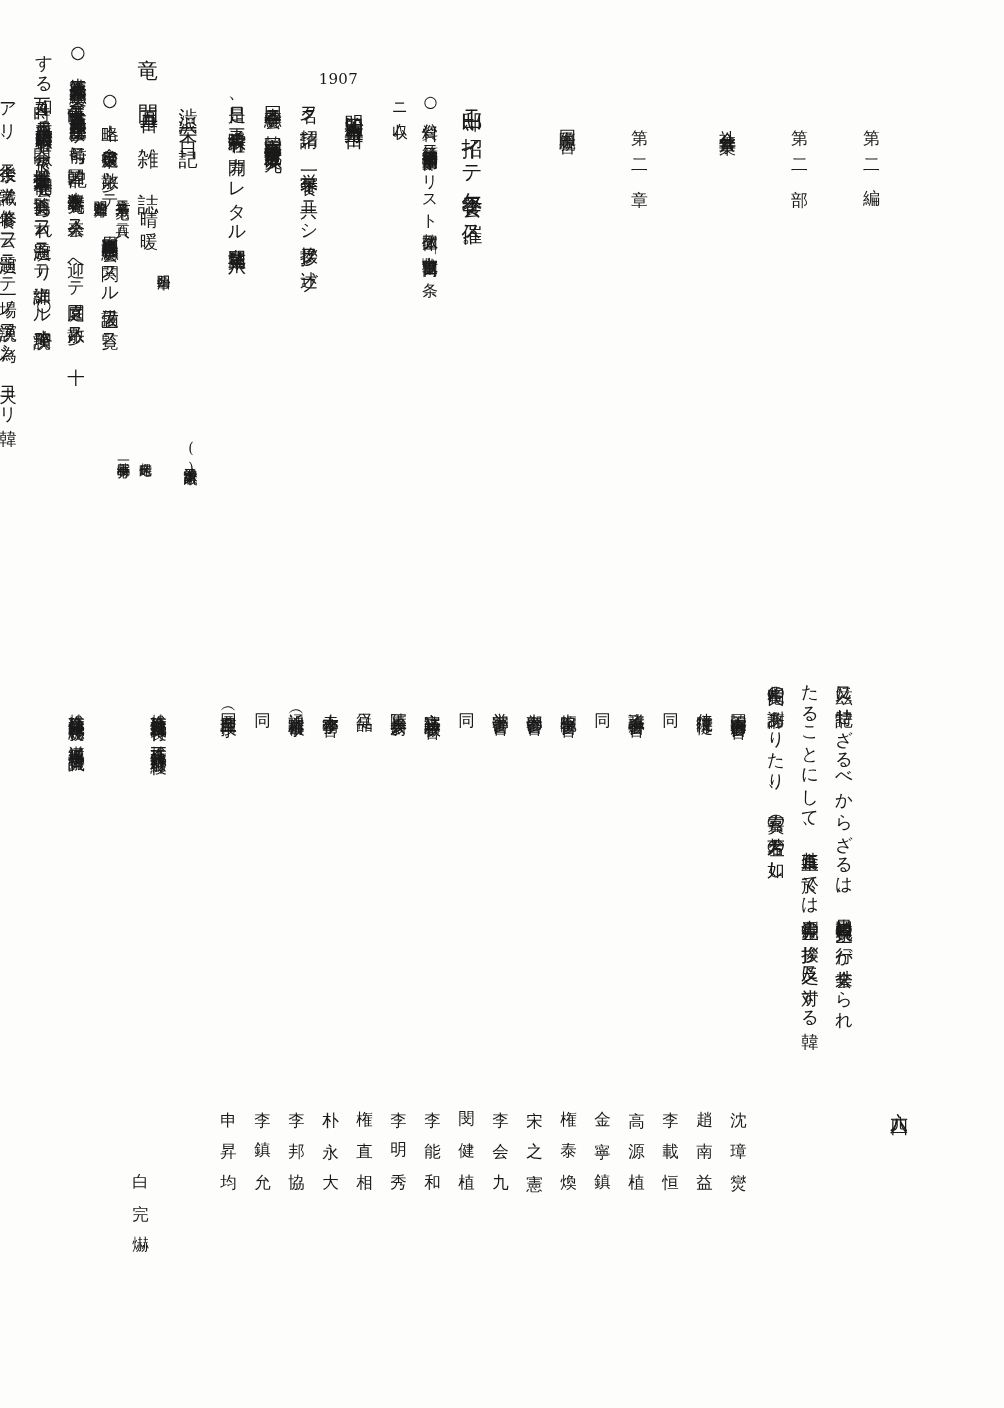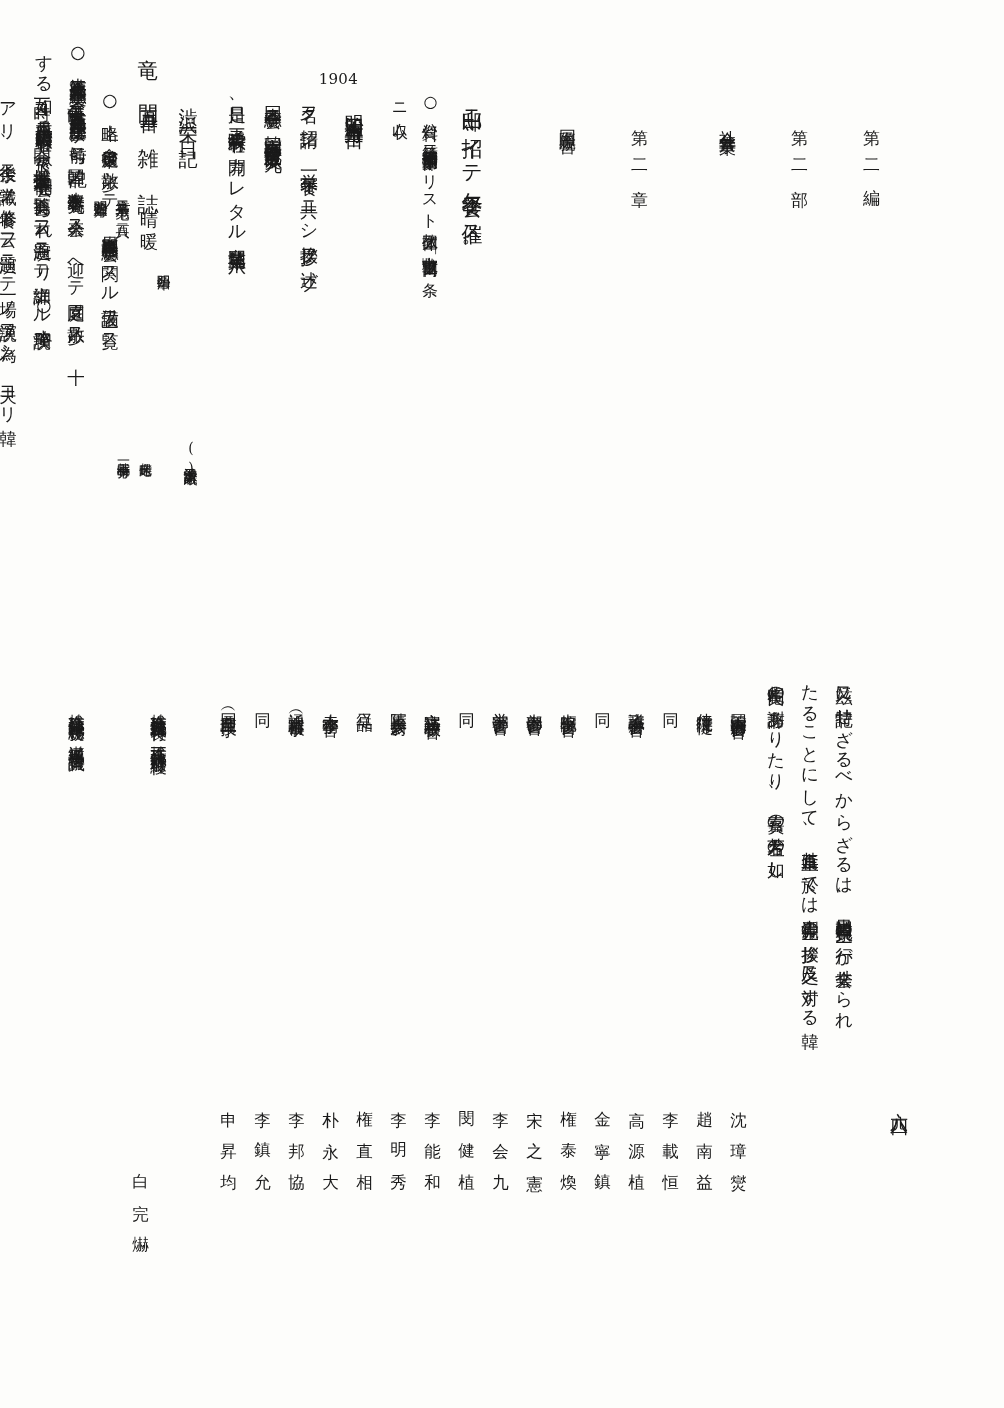--- a/index.html
+++ b/index.html
@@ -71,21 +71,21 @@
   <div class="col" style="top:116px; right:268px; font-size:17px; letter-spacing:0.12em;">社会公共事業</div>
   <div class="col" style="top:116px; right:356px; font-size:17px; letter-spacing:0.3em;">第 二 章</div>
   <div class="col" style="top:116px; right:428px; font-size:17px; letter-spacing:0.12em;">国際親善</div>
 
   <div class="col" style="top:1098px; right:96px; font-size:18px; letter-spacing:0.22em;">六八四</div>
 
   <div class="col" style="top:92px; right:522px; font-size:21px; letter-spacing:0.1em;">山邸ニ招イテ午餐会ヲ催ス。</div>
   <div class="col" style="top:92px; right:566px; font-size:16px; letter-spacing:0.06em;">○資料ハ第二編第二部第三章第四節キリスト教団体ノ中「救世軍」同日ノ条</div>
   <div class="col" style="top:92px; right:596px; font-size:16px; letter-spacing:0.06em;">ニ収ム。</div>
 
-  <div class="col" style="top:72px; right:646px; font-size:15px; letter-spacing:0.02em; writing-mode:horizontal-tb; text-orientation:mixed;">1904</div>
+  <div class="col" style="top:72px; right:646px; font-size:15px; letter-spacing:0.02em; writing-mode:horizontal-tb; text-orientation:mixed;">1907</div>
 
   <div class="col" style="top:100px; right:640px; font-size:19px; letter-spacing:0.1em;">明治四十年五月十二日</div>
 
   <div class="col" style="top:92px; right:686px; font-size:18px; letter-spacing:0.08em;">名ヲ招請シ、栄一午餐ヲ共ニシ挨拶ヲ述ブ。</div>
   <div class="col" style="top:92px; right:722px; font-size:18px; letter-spacing:0.08em;">回春季総会ニ韓国宮内府参書官沈璋爕以下二九</div>
   <div class="col" style="top:92px; right:758px; font-size:18px; letter-spacing:0.08em;">是日、王子曖依村荘ニ開カレタル竜門社第三十八</div>
 
   <div class="col" style="top:92px; right:806px; font-size:19px; letter-spacing:0.45em;">渋沢栄一日記</div>
   <div class="col" style="top:440px; right:806px; font-size:14px; letter-spacing:0.04em;">(渋沢子爵家所蔵)</div>
   <div class="col" style="top:264px; right:834px; font-size:13.5px; letter-spacing:0.05em;">明治四〇年</div>

